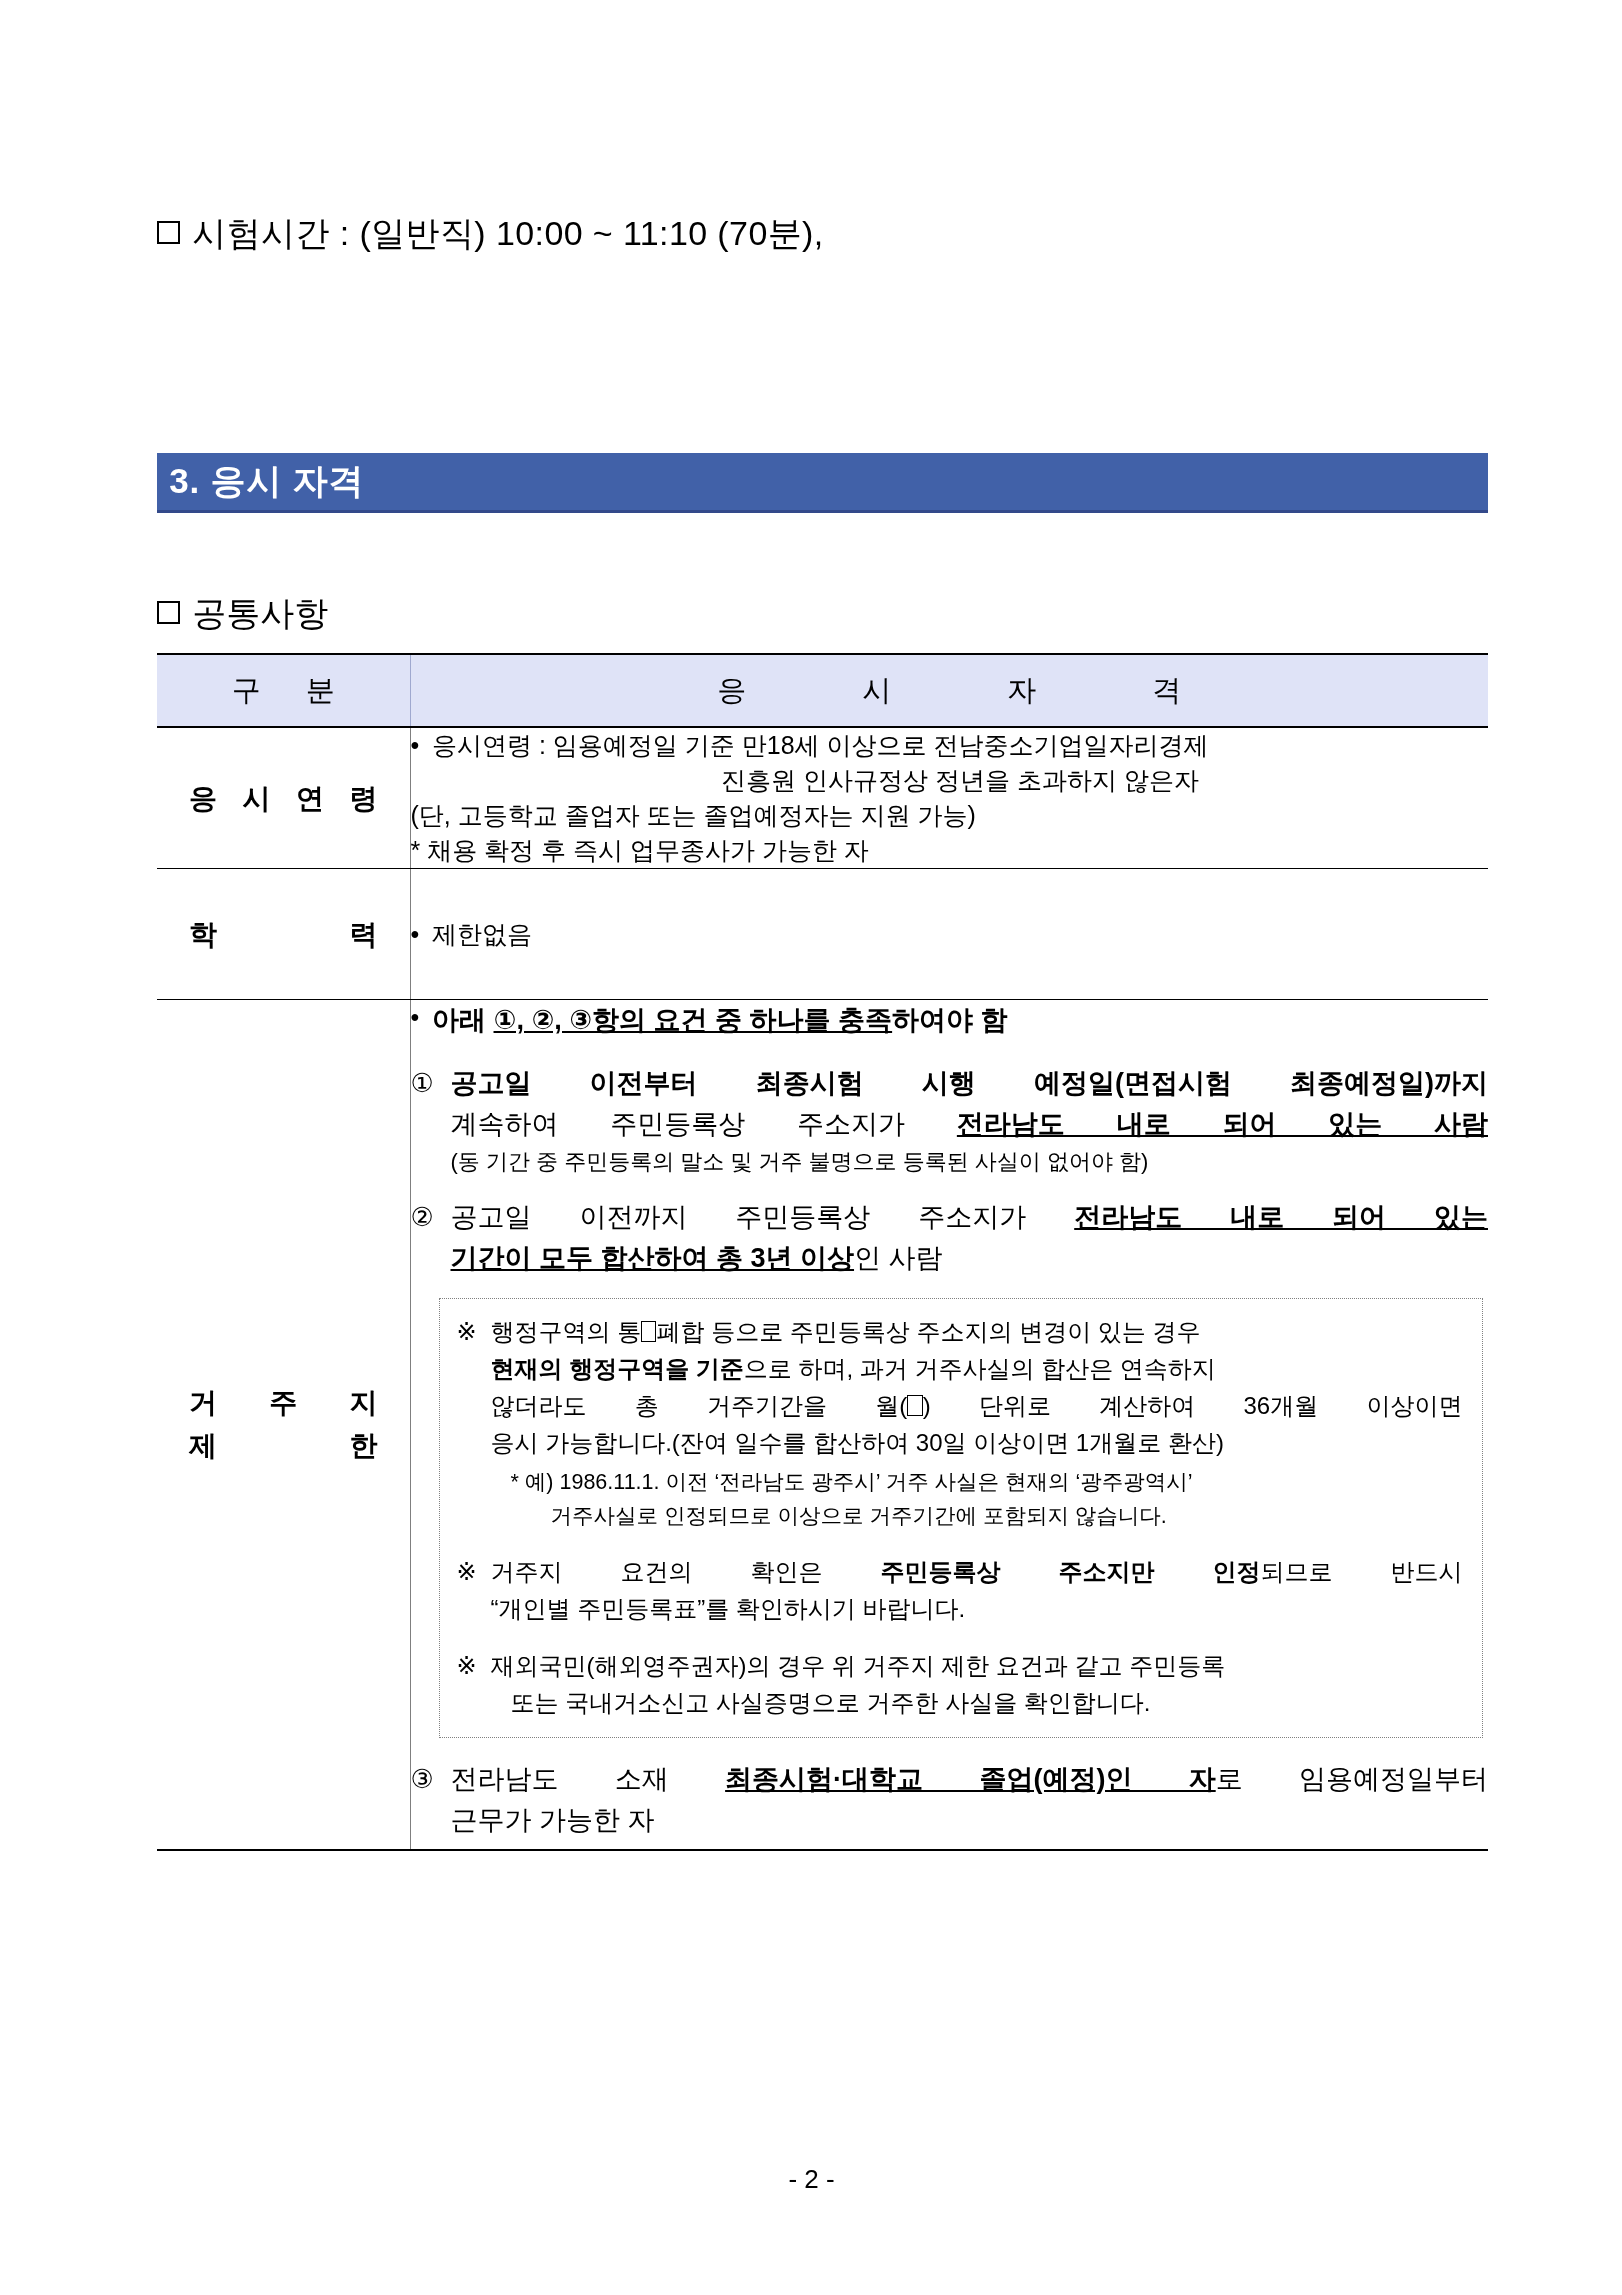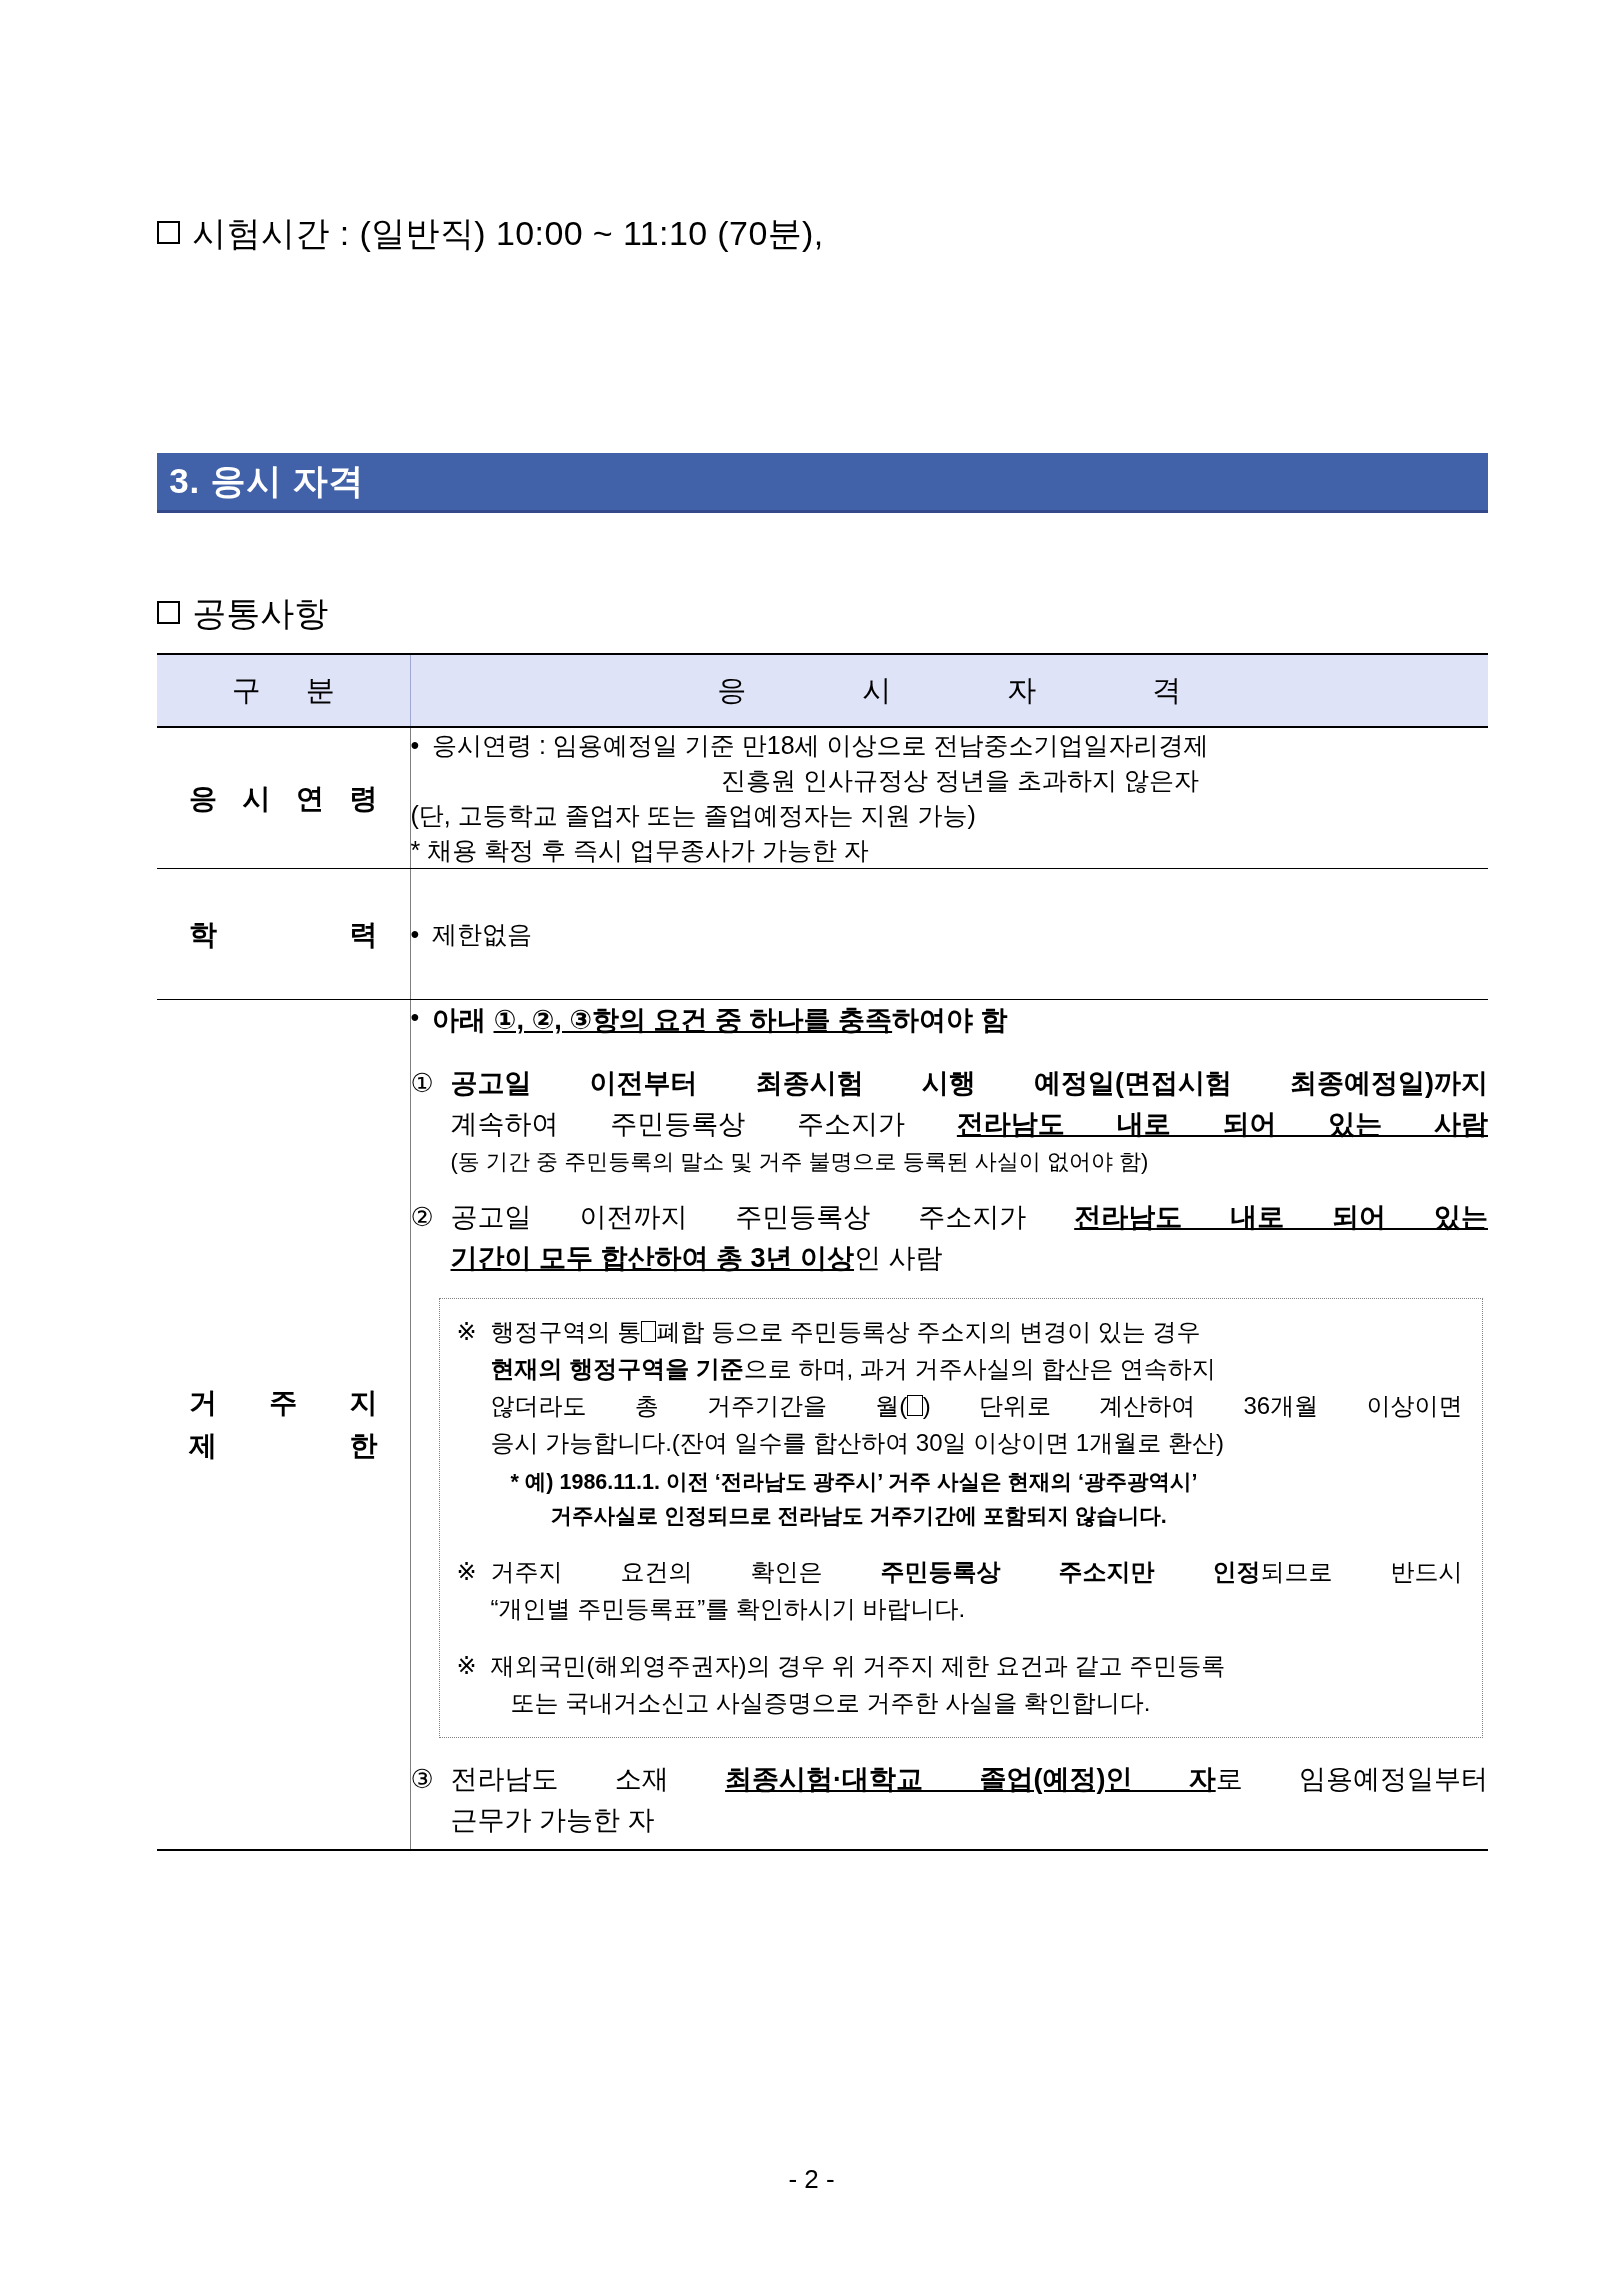--- a/index.html
+++ b/index.html
@@ -209,21 +209,20 @@
   .nb-body .j {
     text-align: justify;
     text-align-last: justify;
   }
   .nb-body .jl { text-align: justify; text-align-last: left; }
   .nb-sub {
     font-size: 21.5px;
     line-height: 34px;
     padding-left: 20px;
     margin-top: 4.6px;
-    font-weight: bold;
   }
   .nb-sub .ln2 { padding-left: 40px; }
   .boxglyph {
     display: inline-block;
     width: 15.3px;
     height: 21px;
     border: 1.5px solid #000;
     box-sizing: border-box;
     vertical-align: -2.3px;
   }
@@ -336,21 +335,21 @@
 
             <div class="nb-item">
               <div class="nb-mark">※</div>
               <div class="nb-body">
                 <div class="jl"><span>행정구역의 통</span><span class="boxglyph"></span><span>폐합 등으로 주민등록상 주소지의 변경이 있는 경우</span></div>
                 <div class="jl"><span class="bo">현재의 행정구역을 기준</span><span>으로 하며, 과거 거주사실의 합산은 연속하지</span></div>
                 <div class="j"><span>않더라도 총 거주기간을 월(</span><span class="boxglyph"></span><span>) 단위로 계산하여 36개월 이상이면</span></div>
                 <div class="jl">응시 가능합니다.(잔여 일수를 합산하여 30일 이상이면 1개월로 환산)</div>
                 <div class="nb-sub">
                   <div>* 예) 1986.11.1. 이전 ‘전라남도 광주시’ 거주 사실은 현재의 ‘광주광역시’</div>
-                  <div class="ln2">거주사실로 인정되므로 전라남도 거주기간에 포함되지 않습니다.</div>
+                  <div class="ln2">거주사실로 인정되므로 이상으로 거주기간에 포함되지 않습니다.</div>
                 </div>
               </div>
             </div>
 
             <div class="nb-item">
               <div class="nb-mark">※</div>
               <div class="nb-body">
                 <div class="j"><span>거주지 요건의 확인은 </span><span class="bo">주민등록상 주소지만 인정</span><span>되므로 반드시</span></div>
                 <div class="jl">“개인별 주민등록표”를 확인하시기 바랍니다.</div>
               </div>

